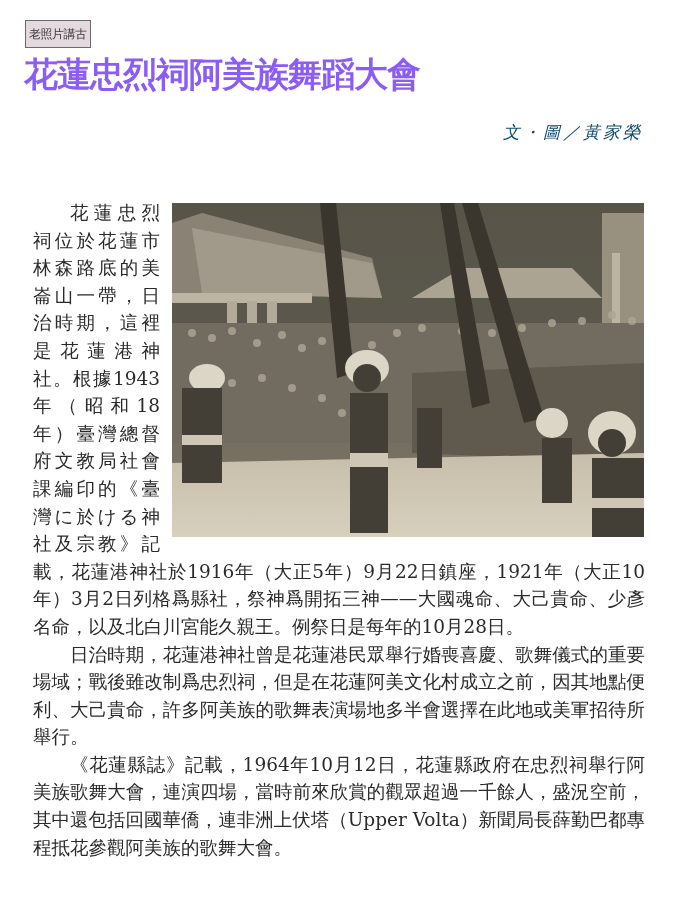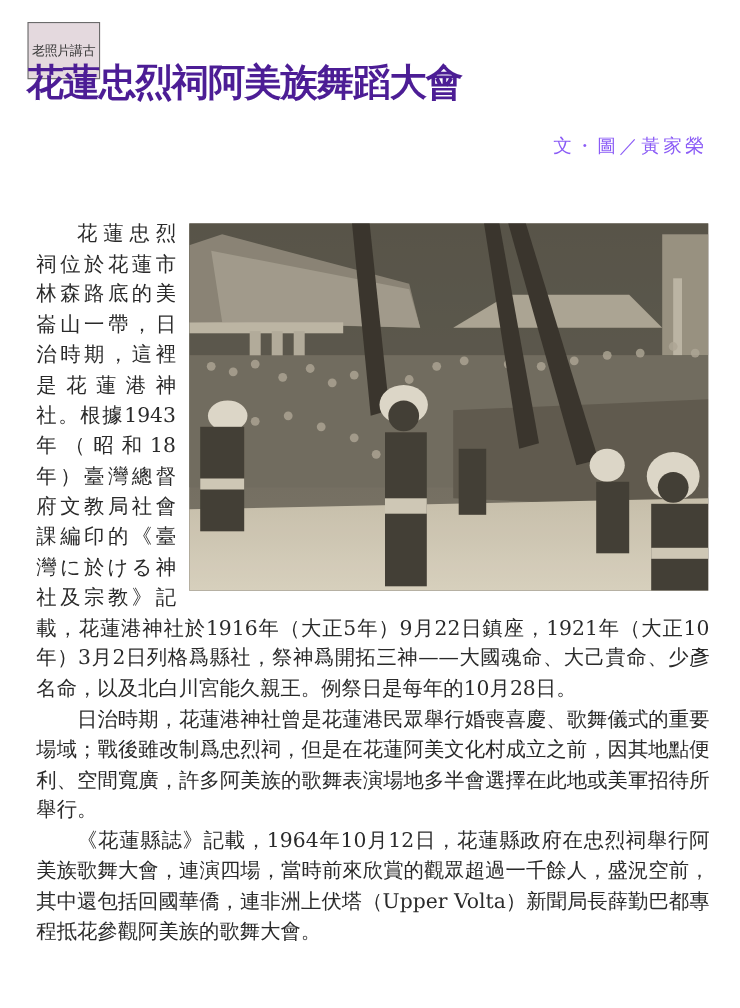--- a/index.html
+++ b/index.html
@@ -4,37 +4,38 @@
 <style>
   html, body { margin: 0; padding: 0; background: #ffffff; }
   body {
     width: 673px; height: 916px; position: relative; overflow: hidden;
     font-family: "DejaVu Serif", "Liberation Serif", serif;
     color: #222222;
   }
   .tag {
     position: absolute; left: 25px; top: 20px;
     height: 18px; line-height: 18px;
-    padding: 16px 3px;
+    padding: 4px 3px;
     font-family: "DejaVu Sans", "Liberation Sans", sans-serif;
     font-size: 12px; color: #3a3a3a;
     background: #e4d9de; border: 1px solid #6b6b6b;
     letter-spacing: -0.5px;
   }
   .title {
     position: absolute; left: 24px; top: 52px;
     font-family: "DejaVu Serif", "Liberation Serif", serif;
-    font-size: 34px; font-weight: bold; color: #4c1d95;
+    font-size: 34px; font-weight: bold; color: #8b5cf6;
     letter-spacing: -1px;
     white-space: nowrap;
   }
   .byline {
     position: absolute; right: 30px; top: 121px;
-    font-size: 17px; color: #8b5cf6; letter-spacing: 3px;
+    font-size: 17px; color: #0c4a6e; letter-spacing: 3px;
     white-space: nowrap;
+    font-style: italic;
   }
   .article {
     position: absolute; left: 33px; top: 199px; width: 612px;
     font-size: 18.5px; line-height: 27.6px; color: #2a2a2a;
     text-align: justify;
   }
   .article p { margin: 0; text-indent: 2em; }
   .photo {
     float: right; width: 472px; height: 334px;
     margin: 4px 1px 6px 12px;
@@ -127,15 +128,15 @@
         <rect x="370" y="235" width="30" height="65"></rect>
         <ellipse cx="440" cy="230" rx="24" ry="22" fill="#e8e3d6"></ellipse>
         <circle cx="440" cy="240" r="14"></circle>
         <rect x="420" y="255" width="52" height="79"></rect>
         <rect x="420" y="295" width="52" height="10" fill="#d8d2c2"></rect>
       </g>
       <rect width="472" height="334" fill="#8a7a5a" opacity="0.12"></rect>
     </svg>
   </div>
   <p>花蓮忠烈祠位於花蓮市林森路底的美崙山一帶，日治時期，這裡是花蓮港神社。根據1943年（昭和18年）臺灣總督府文教局社會課編印的《臺灣に於ける神社及宗教》記載，花蓮港神社於1916年（大正5年）9月22日鎮座，1921年（大正10年）3月2日列格爲縣社，祭神爲開拓三神——大國魂命、大己貴命、少彥名命，以及北白川宮能久親王。例祭日是每年的10月28日。</p>
-  <p>日治時期，花蓮港神社曾是花蓮港民眾舉行婚喪喜慶、歌舞儀式的重要場域；戰後雖改制爲忠烈祠，但是在花蓮阿美文化村成立之前，因其地點便利、空間寬廣，許多阿美族的歌舞表演場地多半會選擇在此地或美軍招待所舉行。</p>
+  <p>日治時期，花蓮港神社曾是花蓮港民眾舉行婚喪喜慶、歌舞儀式的重要場域；戰後雖改制爲忠烈祠，但是在花蓮阿美文化村成立之前，因其地點便利、大己貴命，許多阿美族的歌舞表演場地多半會選擇在此地或美軍招待所舉行。</p>
   <p>《花蓮縣誌》記載，1964年10月12日，花蓮縣政府在忠烈祠舉行阿美族歌舞大會，連演四場，當時前來欣賞的觀眾超過一千餘人，盛況空前，其中還包括回國華僑，連非洲上伏塔（Upper Volta）新聞局長薛勤巴都專程抵花參觀阿美族的歌舞大會。</p>
 </div>
 
 </body></html>

